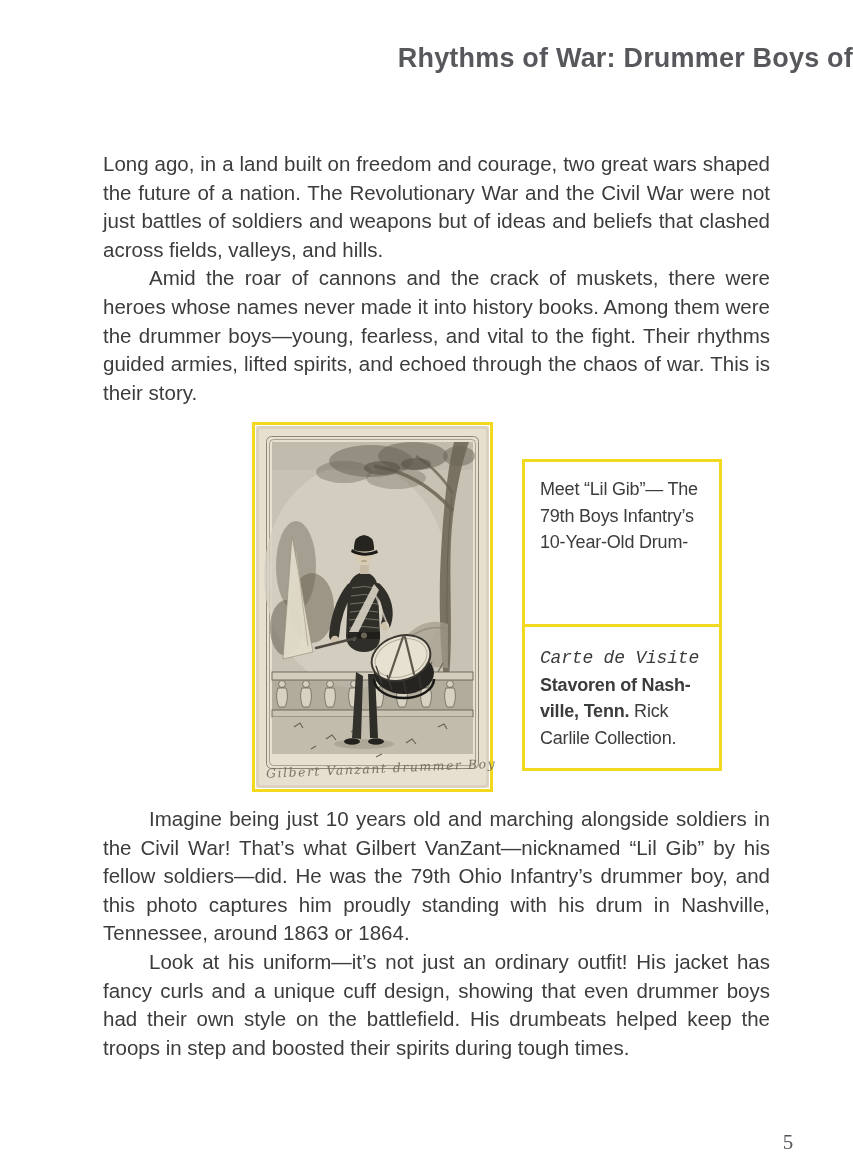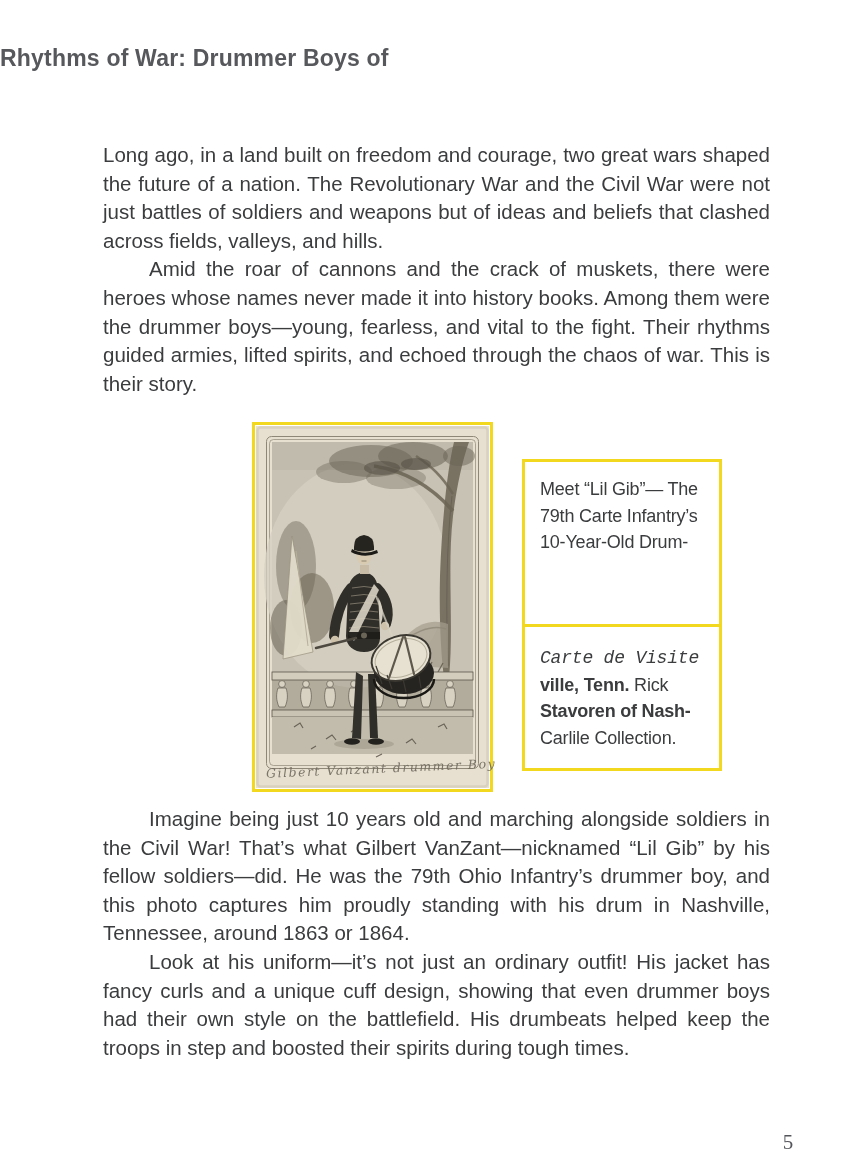--- a/index.html
+++ b/index.html
@@ -3,26 +3,26 @@
 <meta charset="utf-8">
 <style>
   * { margin:0; padding:0; box-sizing:border-box; }
   html,body { background:#ffffff; }
   .page {
     position:relative; width:853px; height:1171px; background:#ffffff;
     overflow:hidden; font-family:"Liberation Sans","DejaVu Sans",sans-serif;
     --yellow:#F2D81E; --body:#3B3C3E; --titlec:#57585C;
   }
   .title {
-    position:absolute; top:40px; left:0; right:0; text-align:left;
-    font-weight:700; font-size:23px; line-height:36px; color:var(--titlec);
+    position:absolute; top:40px; left:0; right:0; text-align:right;
+    font-weight:700; font-size:27px; line-height:36px; color:var(--titlec);
     letter-spacing:.2px;
   }
   .text-block { position:absolute; left:103px; width:667px; }
-  .intro { top:141px; }
+  .intro { top:150px; }
   .story { top:805px; }
   .para {
     font-size:20.5px; line-height:28.6px; color:var(--body);
     text-align:justify; text-justify:inter-word;
   }
   .para.indent { text-indent:46px; }
 
   .photo-frame {
     position:absolute; left:252px; top:422px; width:241px; height:370px;
     border:3px solid var(--yellow); background:#ffffff; padding:1px;
@@ -192,28 +192,28 @@
           <path d="M133 252 L147 211" stroke="#5E584C" stroke-width="2.2" stroke-linecap="round"></path>
           <path d="M158 248 L149 211" stroke="#5E584C" stroke-width="2.2" stroke-linecap="round"></path>
         </g>
       </svg>
       <figcaption class="handwriting">Gilbert Vanzant drummer Boy</figcaption>
     </div>
   </figure>
 
   <aside class="callout box1">
       <div class="cap-line"><span>Meet “Lil Gib”— The</span></div>
-      <div class="cap-line"><span>79th Carte Infantry’s</span></div>
+      <div class="cap-line"><span>79th Boys Infantry’s</span></div>
       <div class="cap-line"><span>10-Year-Old Drum-</span></div>
     </aside>
 
   <aside class="callout box2">
       <div class="cap-line"><span class="seg-i">Carte de Visite</span></div>
+      <div class="cap-line"><span class="seg-b">Stavoren of Nash-</span></div>
       <div class="cap-line"><span class="seg-b">ville, Tenn.</span><span> Rick</span></div>
-      <div class="cap-line"><span class="seg-b">Stavoren of Nash-</span></div>
       <div class="cap-line"><span>Carlile Collection.</span></div>
     </aside>
 
   <section class="text-block story">
     <p class="para indent">Imagine being just 10 years old and marching alongside soldiers in the Civil War! That’s what Gilbert VanZant—nicknamed “Lil Gib” by his fellow soldiers—did. He was the 79th Ohio Infantry’s drummer boy, and this photo captures him proudly standing with his drum in Nashville, Tennessee, around 1863 or 1864.</p>
     <p class="para indent">Look at his uniform—it’s not just an ordinary outfit! His jacket has fancy curls and a unique cuff design, showing that even drummer boys had their own style on the battlefield. His drumbeats helped keep the troops in step and boosted their spirits during tough times.</p>
   </section>
 
   <div class="page-number">5</div>
 

